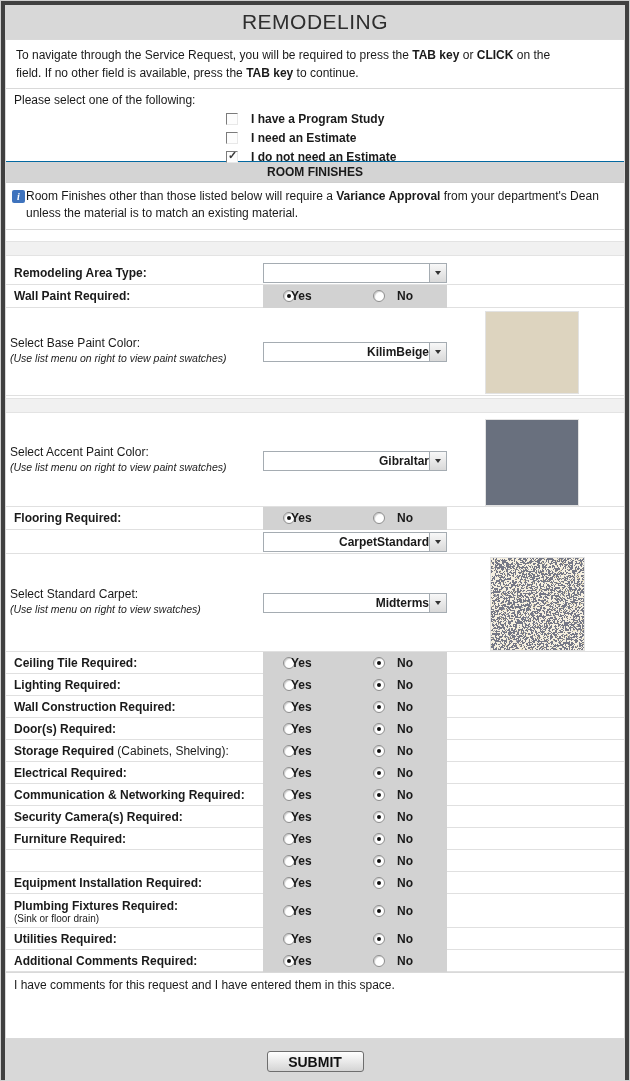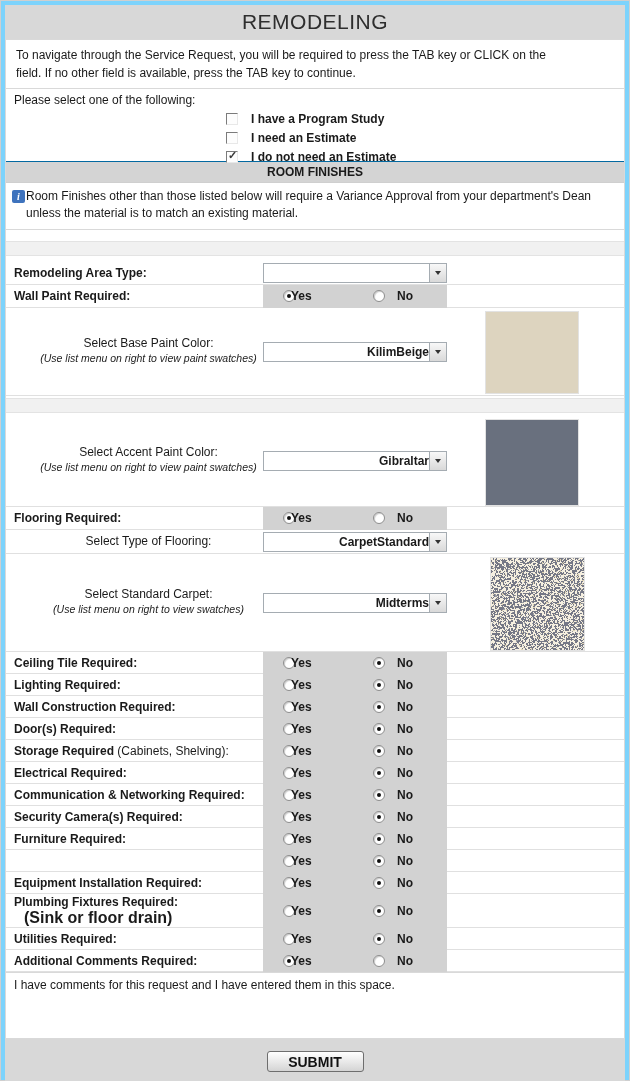--- a/index.html
+++ b/index.html
@@ -1,24 +1,24 @@
 <!DOCTYPE html>
 <html><head>
 <meta charset="utf-8">
 <style>
   html,body{margin:0;padding:0;background:#fff;}
   body{font-family:"Liberation Sans",sans-serif;color:#1a1a1a;}
   .page{width:630px;height:1081px;box-sizing:border-box;border:1px solid #cfcfcf;padding:4px;
-        display:flex;flex-direction:column;background:#7dd3fc;}
+        display:flex;flex-direction:column;background:#404040;}
   .titlebar{flex:0 0 34px;background:#d8d8d8;display:flex;align-items:center;justify-content:center;
         font-size:21px;color:#2e2e2e;letter-spacing:.5px;}
   .wrapper{border:1px solid #d9d9d9;border-bottom:none;position:relative;background:#fff;}
   .instructions{min-height:34px;padding:6px 10px;font-size:12px;line-height:1.5;border-bottom:1px solid #d9d9d9;}
   .instructions .txt{display:block;max-width:552px;}
-  b{font-weight:normal;}
+  b{font-weight:bold;}
   .program{height:72px;box-sizing:border-box;padding:4px 8px 0;font-size:12px;}
   .program .prompt{display:block;margin-bottom:2px;}
   .opt{position:relative;height:19px;margin-left:212px;display:flex;align-items:center;}
   .checkbox{width:12px;height:12px;box-sizing:border-box;background:#fdfdfd;border:1px solid;
         border-color:#7b7b7b #e8e8e8 #e8e8e8 #7b7b7b;position:relative;flex:0 0 auto;}
   .checkbox.checked::after{content:"✓";position:absolute;left:1px;top:-3px;font-size:11px;color:#3a3a3a;font-weight:bold;}
   .opt-label{margin-left:13px;font-weight:bold;}
   .finishes-bar{height:20px;background:#d4d4d4;border-top:1px solid #0369a1;border-bottom:1px solid #cfcfcf;
         display:flex;align-items:center;justify-content:center;font-weight:bold;font-size:12px;}
   .note{position:relative;min-height:30px;padding:5px 16px 7px 20px;font-size:12px;line-height:1.4;
@@ -39,30 +39,30 @@
   .rlabel{position:absolute;top:50%;transform:translateY(-50%);font-weight:bold;font-size:12px;z-index:2;}
   .l-yes{left:285px;} .l-no{left:391px;}
   .select{position:absolute;left:257px;top:50%;transform:translateY(-50%);width:184px;height:20px;box-sizing:border-box;
         border:1px solid #a5acb2;background:#fff;display:flex;z-index:3;text-align:right;}
   .select-value{flex:1;font-weight:bold;font-size:12px;padding:2px 0 0 4px;white-space:nowrap;overflow:hidden;}
   .select-btn{flex:0 0 16px;border-left:1px solid #a5acb2;background:linear-gradient(#f8f8f8,#d9d9d9);
         display:flex;align-items:center;justify-content:center;}
   .arrow-down{width:0;height:0;border-left:3.5px solid transparent;border-right:3.5px solid transparent;border-top:4px solid #333;}
   .paint-section{position:relative;font-size:12px;}
   .paint-section::after{content:"";position:absolute;left:0;right:0;bottom:0;height:1px;background:#e0e0e0;}
-  .sel-label{position:absolute;left:16px;width:253px;text-align:center;top:50%;transform:translateY(-50%);line-height:1.3;}
+  .sel-label{position:absolute;left:4px;width:253px;text-align:left;top:50%;transform:translateY(-50%);line-height:1.3;}
   .sel-note{font-size:10.5px;font-style:italic;color:#222;}
   .swatch{position:absolute;left:479px;border:1px solid #e2e2e2;}
   .carpet-swatch{position:absolute;left:484px;border:1px solid #e2e2e2;background:#2f3237;line-height:0;}
   .ynblock{position:relative;border-bottom:1px solid #d9d9d9;}
   .ynrow{position:relative;height:22px;font-size:12px;}
   .ynrow.tall{height:34px;}
   .gray-col{position:absolute;left:257px;width:184px;top:0;bottom:0;background:#d2d2d2;z-index:1;}
   .yn-label{position:absolute;left:8px;top:50%;transform:translateY(-50%);font-weight:bold;white-space:nowrap;}
-  .yn-sub{font-weight:bold;font-size:16px;display:block;margin-left:10px;}
+  .yn-sub{font-weight:normal;font-size:10px;display:block;}
   .comments{height:66px;box-sizing:border-box;padding:5px 8px;font-size:12px;border-bottom:1px solid #d9d9d9;}
   .footer{margin-top:auto;flex:0 0 46px;background:#d8d8d8;display:flex;align-items:center;justify-content:center;}
   .submit-btn{width:97px;height:21px;font-family:"Liberation Sans",sans-serif;font-size:14px;font-weight:bold;color:#111;
         background:linear-gradient(#ffffff,#d4d4d4);border:1px solid #6e6e6e;border-radius:3px;}
 </style>
 </head>
 <body>
 
 <div class="page">
 
@@ -155,21 +155,20 @@
     <div class="frow" style="height:23px;">
       <span class="row-label">Flooring Required:</span>
       <span class="gray-cell"></span>
       <span class="radio sel r-yes"></span>
       <span class="rlabel l-yes">Yes</span>
       <span class="radio r-no"></span>
       <span class="rlabel l-no">No</span>
     </div>
 
     <div class="frow">
-      <span class="sel-label" style="font-size:12px;">Select Type of Flooring:</span>
       <span class="select">
         <span class="select-value">CarpetStandard</span>
         <span class="select-btn">
             <span class="arrow-down"></span>
           </span>
       </span>
     </div>
 
     <div class="paint-section" style="height:98px;">
       <span class="sel-label">

